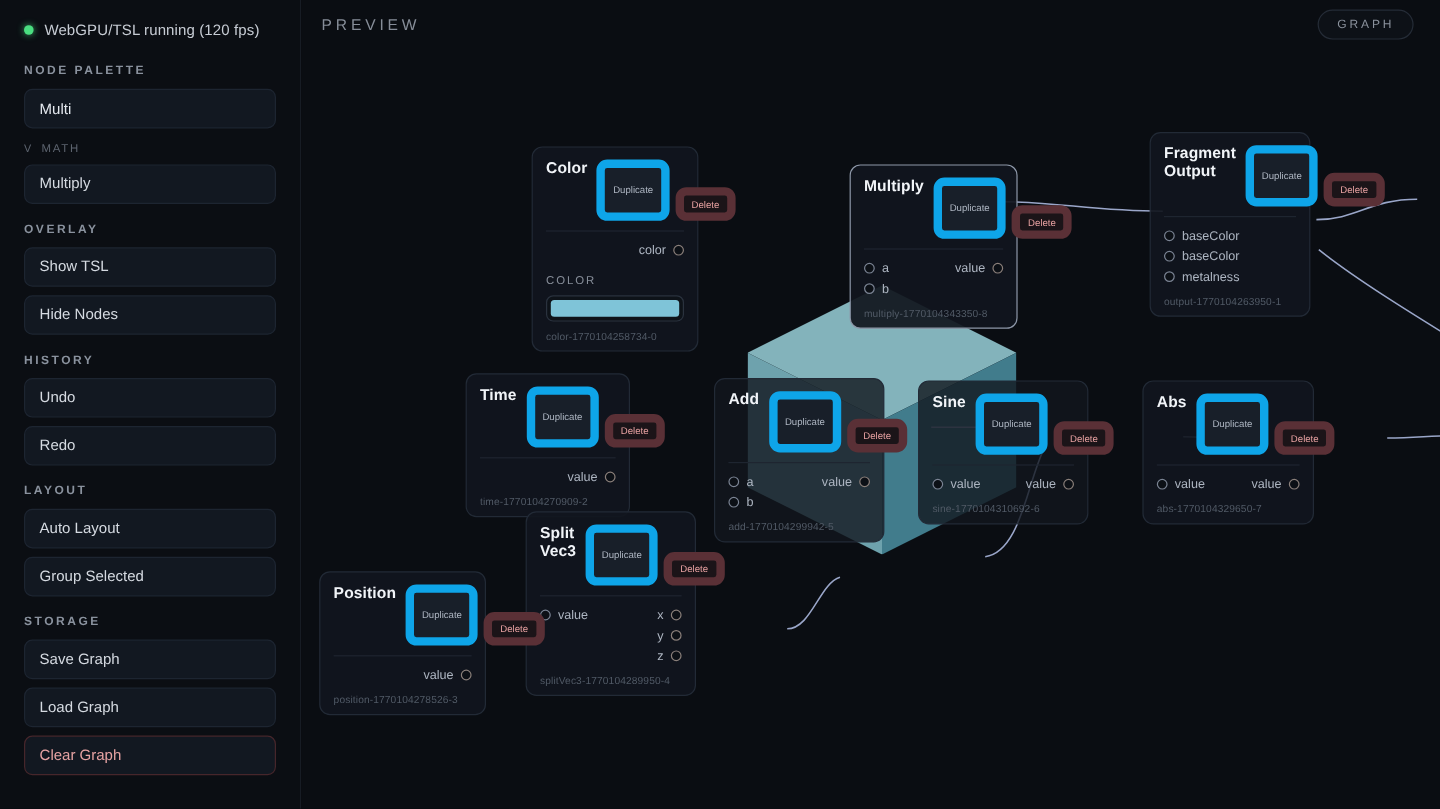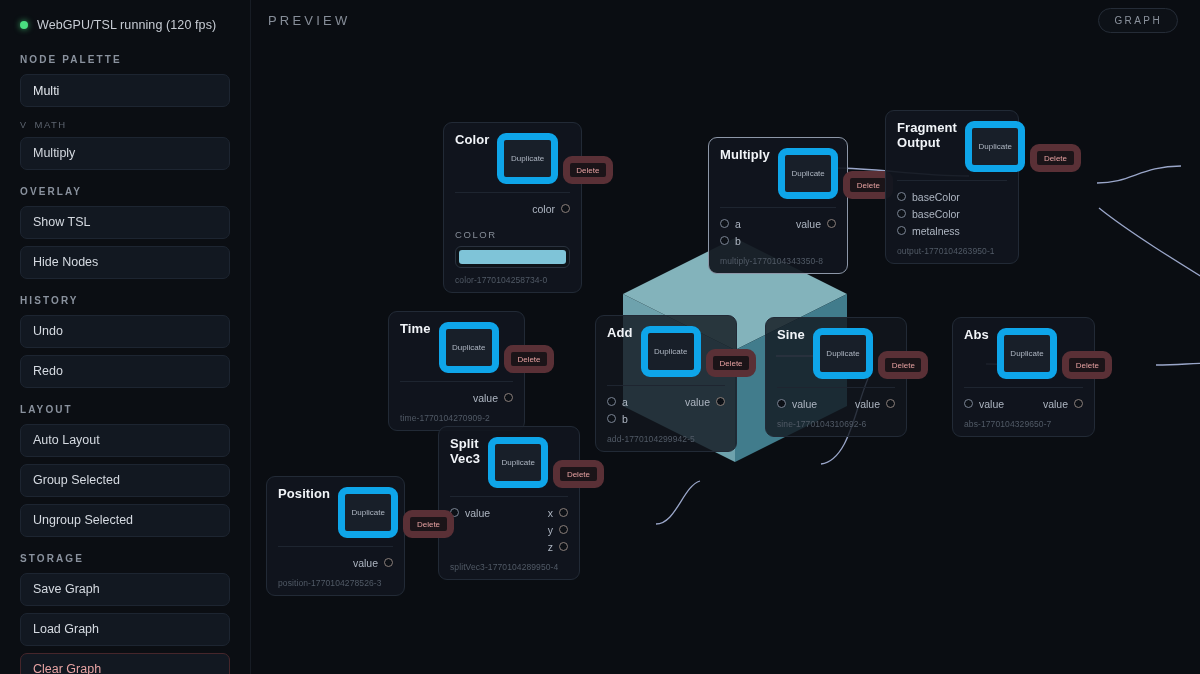--- a/index.html
+++ b/index.html
@@ -147,21 +147,20 @@
     <button class="pbtn">Show TSL</button>
     <button class="pbtn">Hide Nodes</button>
 
     <div class="section-label">HISTORY</div>
     <button class="pbtn">Undo</button>
     <button class="pbtn">Redo</button>
 
     <div class="section-label">LAYOUT</div>
     <button class="pbtn">Auto Layout</button>
     <button class="pbtn">Group Selected</button>
-    <button class="pbtn">Ungroup Selected</button>
 
     <div class="section-label">STORAGE</div>
     <button class="pbtn">Save Graph</button>
     <button class="pbtn">Load Graph</button>
     <button class="pbtn danger">Clear Graph</button>
   </div>
 
   <div id="canvas">
 
     <div id="topbar">
@@ -231,21 +230,21 @@
           </div>
           <div style="display: flex; justify-content: space-between; align-items: center; height: 17px;">
             <div class="port-row">
               <span class="dot"></span>
               <span>b</span>
             </div>
             <div class="port-row out"></div>
           </div>
           <div class="node-id">multiply-1770104343350-8</div>
         </div>
-        <div class="node" style="left: 634px; top: 110px; width: 134px;">
+        <div class="node" style="left: 707px; top: 110px; width: 134px;">
           <div class="node-head">
             <div class="node-title two-line">Fragment Output</div>
             <div class="nbtns">
               <button class="nbtn">Duplicate</button>
               <button class="nbtn del">Delete</button>
             </div>
           </div>
           <div class="divider"></div>
           <div style="display: flex; justify-content: space-between; align-items: center; height: 17px;">
             <div class="port-row">

